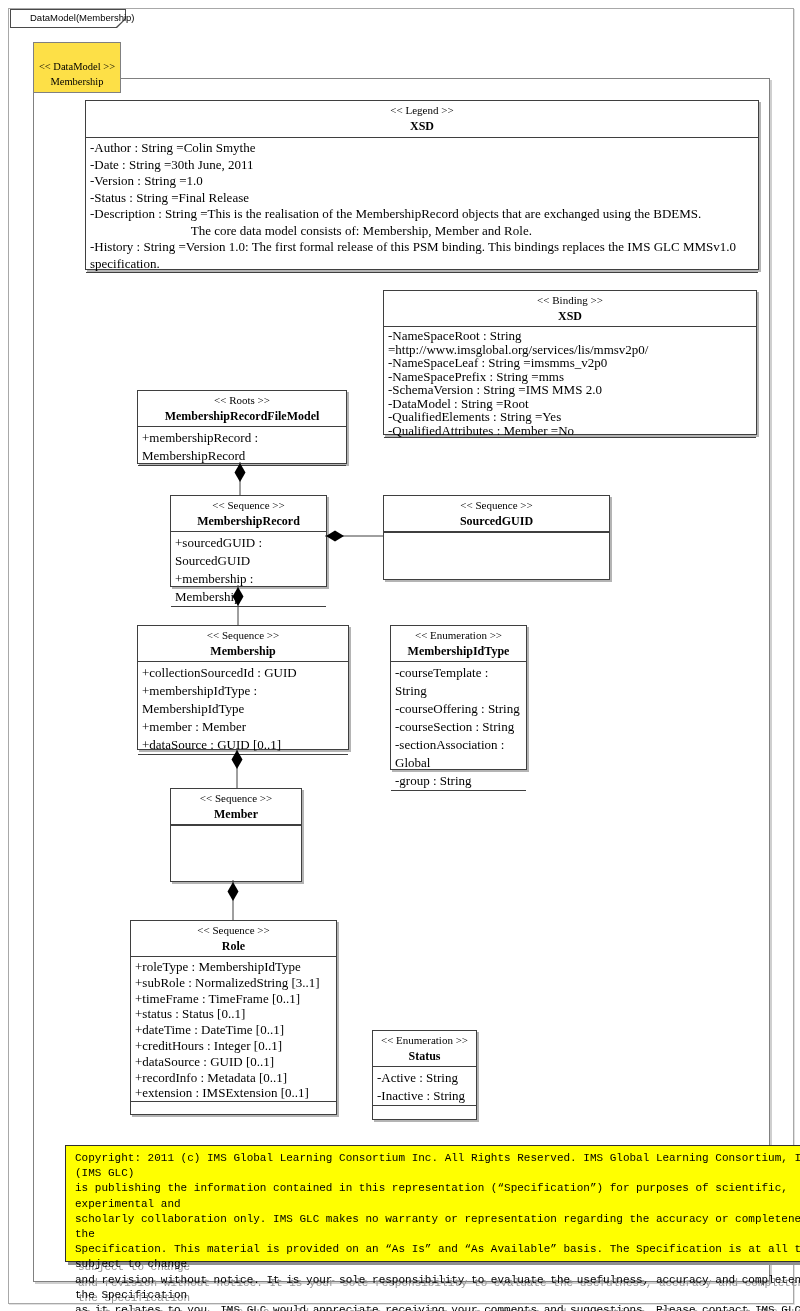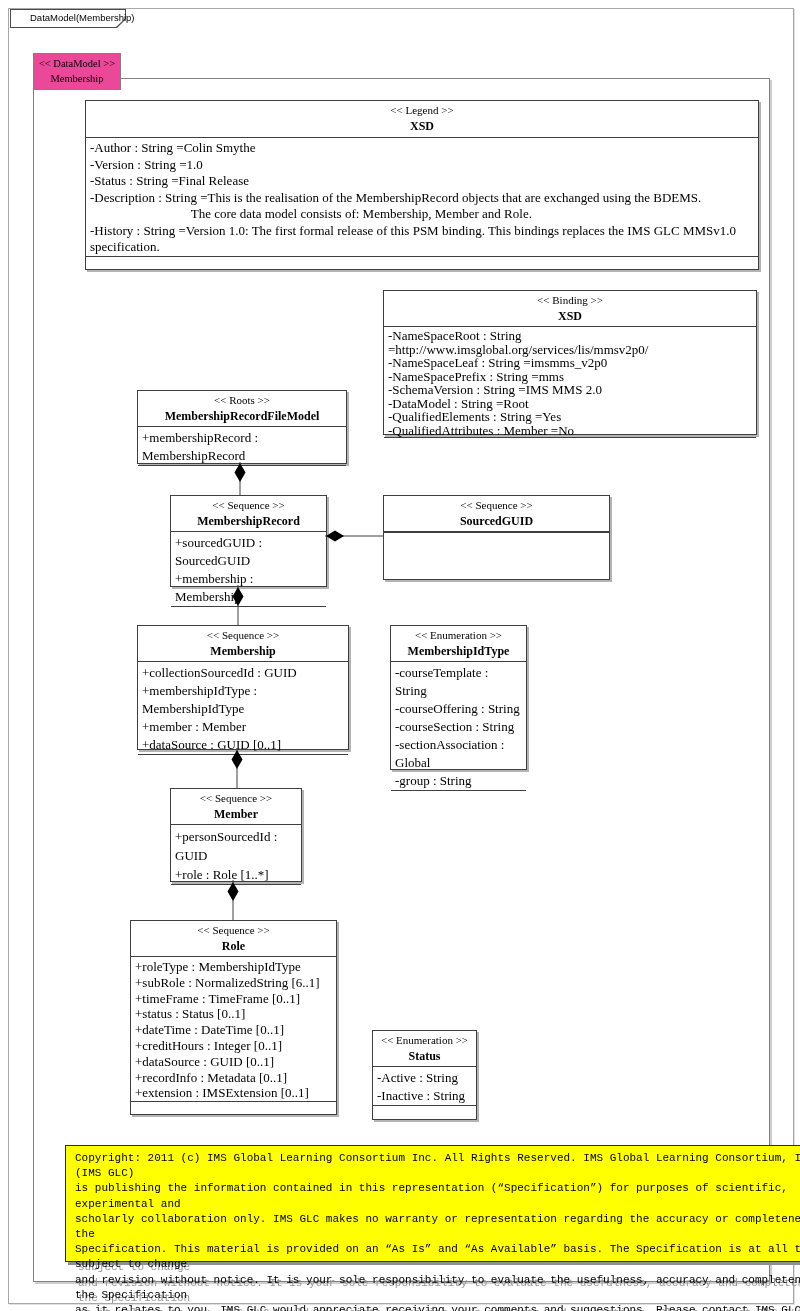--- a/index.html
+++ b/index.html
@@ -14,22 +14,22 @@
   .tab-outer{position:absolute;inset:0;background:#4a4a4a;
     clip-path:polygon(0 0,100% 0,100% 52%,calc(100% - 9px) 100%,0 100%);}
   .tab-inner{position:absolute;inset:1px;background:#ffffff;
     clip-path:polygon(0 0,100% 0,100% 50%,calc(100% - 9px) 100%,0 100%);}
   .tab-label{position:absolute;inset:0;padding:3px 0 0 20px;
     font-family:"Liberation Sans","DejaVu Sans",sans-serif;font-size:9.5px;}
 
   
   .frame{left:33px;top:78px;width:735px;height:1202px;
     border:1px solid #808080;box-shadow:2px 2px 0 #cfcfcf;}
-  .frame-label{left:33px;top:53px;width:86px;height:33px;background:#ec4899;
-    border:1px solid #808080;text-align:center;font-size:10.5px;line-height:15px;padding-top:2px;}
+  .frame-label{left:33px;top:42px;width:86px;height:33px;background:#fde047;
+    border:1px solid #808080;text-align:center;font-size:10.5px;line-height:15px;padding-top:16px;}
 
   
   .uml-box{background:#ffffff;border:1px solid var(--box-border,#3f3f3f);
     box-shadow:2px 2px 0 var(--shadow,#b4b4b4);display:flex;flex-direction:column;}
   .hdr{border-bottom:1px solid var(--box-border,#3f3f3f);text-align:center;
     padding-top:2px;height:33px;flex:0 0 auto;}
   .stereo{font-size:11px;line-height:15px;}
   .cname{font-size:12px;font-weight:bold;line-height:16px;}
   .attrs{flex:0 0 auto;padding:2px 4px 0 4px;font-size:13px;line-height:16.5px;}
   .attr-row{white-space:pre-wrap;}
@@ -86,20 +86,21 @@
   <div>Membership</div>
 </div>
 
 <div class="abs uml-box b-legend">
   <div class="hdr">
     <div class="stereo">&lt;&lt; Legend &gt;&gt;</div>
     <div class="cname">XSD</div>
   </div>
   <div class="attrs">
       <div class="attr-row">-Author : String =Colin Smythe</div>
+      <div class="attr-row">-Date : String =30th June, 2011</div>
       <div class="attr-row">-Version : String =1.0</div>
       <div class="attr-row">-Status : String =Final Release</div>
       <div class="attr-row">-Description : String =This is the realisation of the MembershipRecord objects that are exchanged using the BDEMS.</div>
       <div class="attr-row">                               The core data model consists of: Membership, Member and Role.</div>
       <div class="attr-row">-History : String =Version 1.0: The first formal release of this PSM binding. This bindings replaces the IMS GLC MMSv1.0 specification.</div>
     </div>
   <div class="empty"></div>
 </div>
 
 <div class="abs uml-box b-binding">
@@ -177,35 +178,31 @@
       <div class="attr-row">-group : String</div>
     </div>
   <div class="empty"></div>
 </div>
 
 <div class="abs uml-box b-member">
   <div class="hdr">
     <div class="stereo">&lt;&lt; Sequence &gt;&gt;</div>
     <div class="cname">Member</div>
   </div>
-  <div class="attrs">
-      <div class="attr-row">+personSourcedId : GUID</div>
-      <div class="attr-row">+role : Role [1..*]</div>
-    </div>
   <div class="empty"></div>
 </div>
 
 <div class="abs uml-box b-role">
   <div class="hdr">
     <div class="stereo">&lt;&lt; Sequence &gt;&gt;</div>
     <div class="cname">Role</div>
   </div>
   <div class="attrs">
       <div class="attr-row">+roleType : MembershipIdType</div>
-      <div class="attr-row">+subRole : NormalizedString [6..1]</div>
+      <div class="attr-row">+subRole : NormalizedString [3..1]</div>
       <div class="attr-row">+timeFrame : TimeFrame [0..1]</div>
       <div class="attr-row">+status : Status [0..1]</div>
       <div class="attr-row">+dateTime : DateTime [0..1]</div>
       <div class="attr-row">+creditHours : Integer [0..1]</div>
       <div class="attr-row">+dataSource : GUID [0..1]</div>
       <div class="attr-row">+recordInfo : Metadata [0..1]</div>
       <div class="attr-row">+extension : IMSExtension [0..1]</div>
     </div>
   <div class="empty"></div>
 </div>

